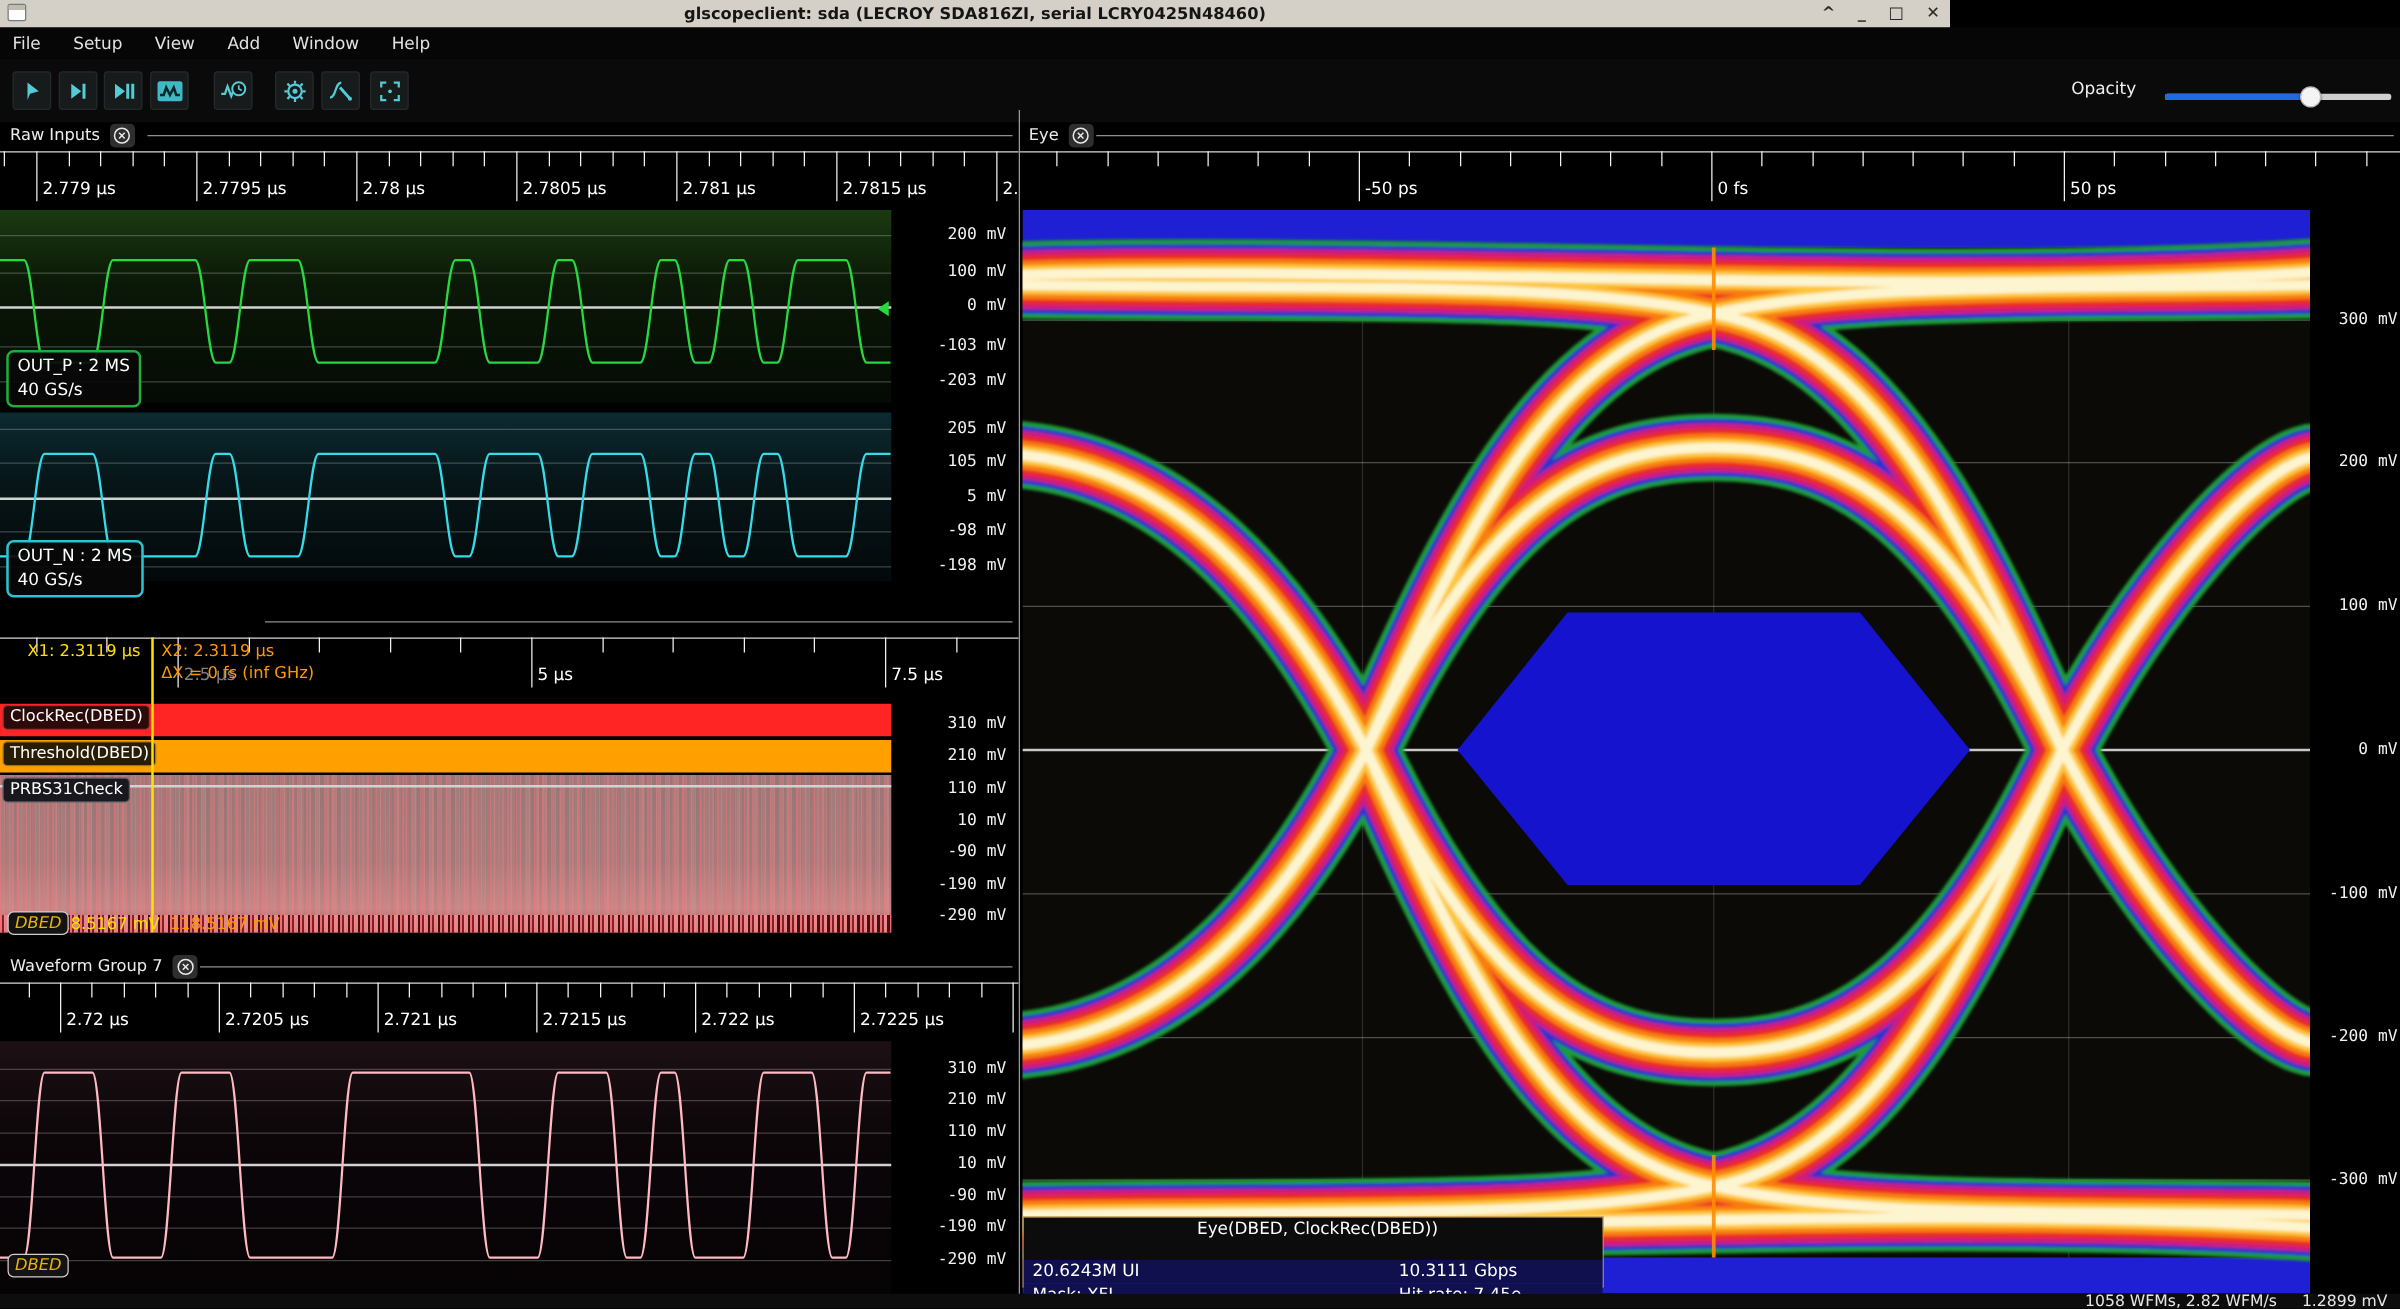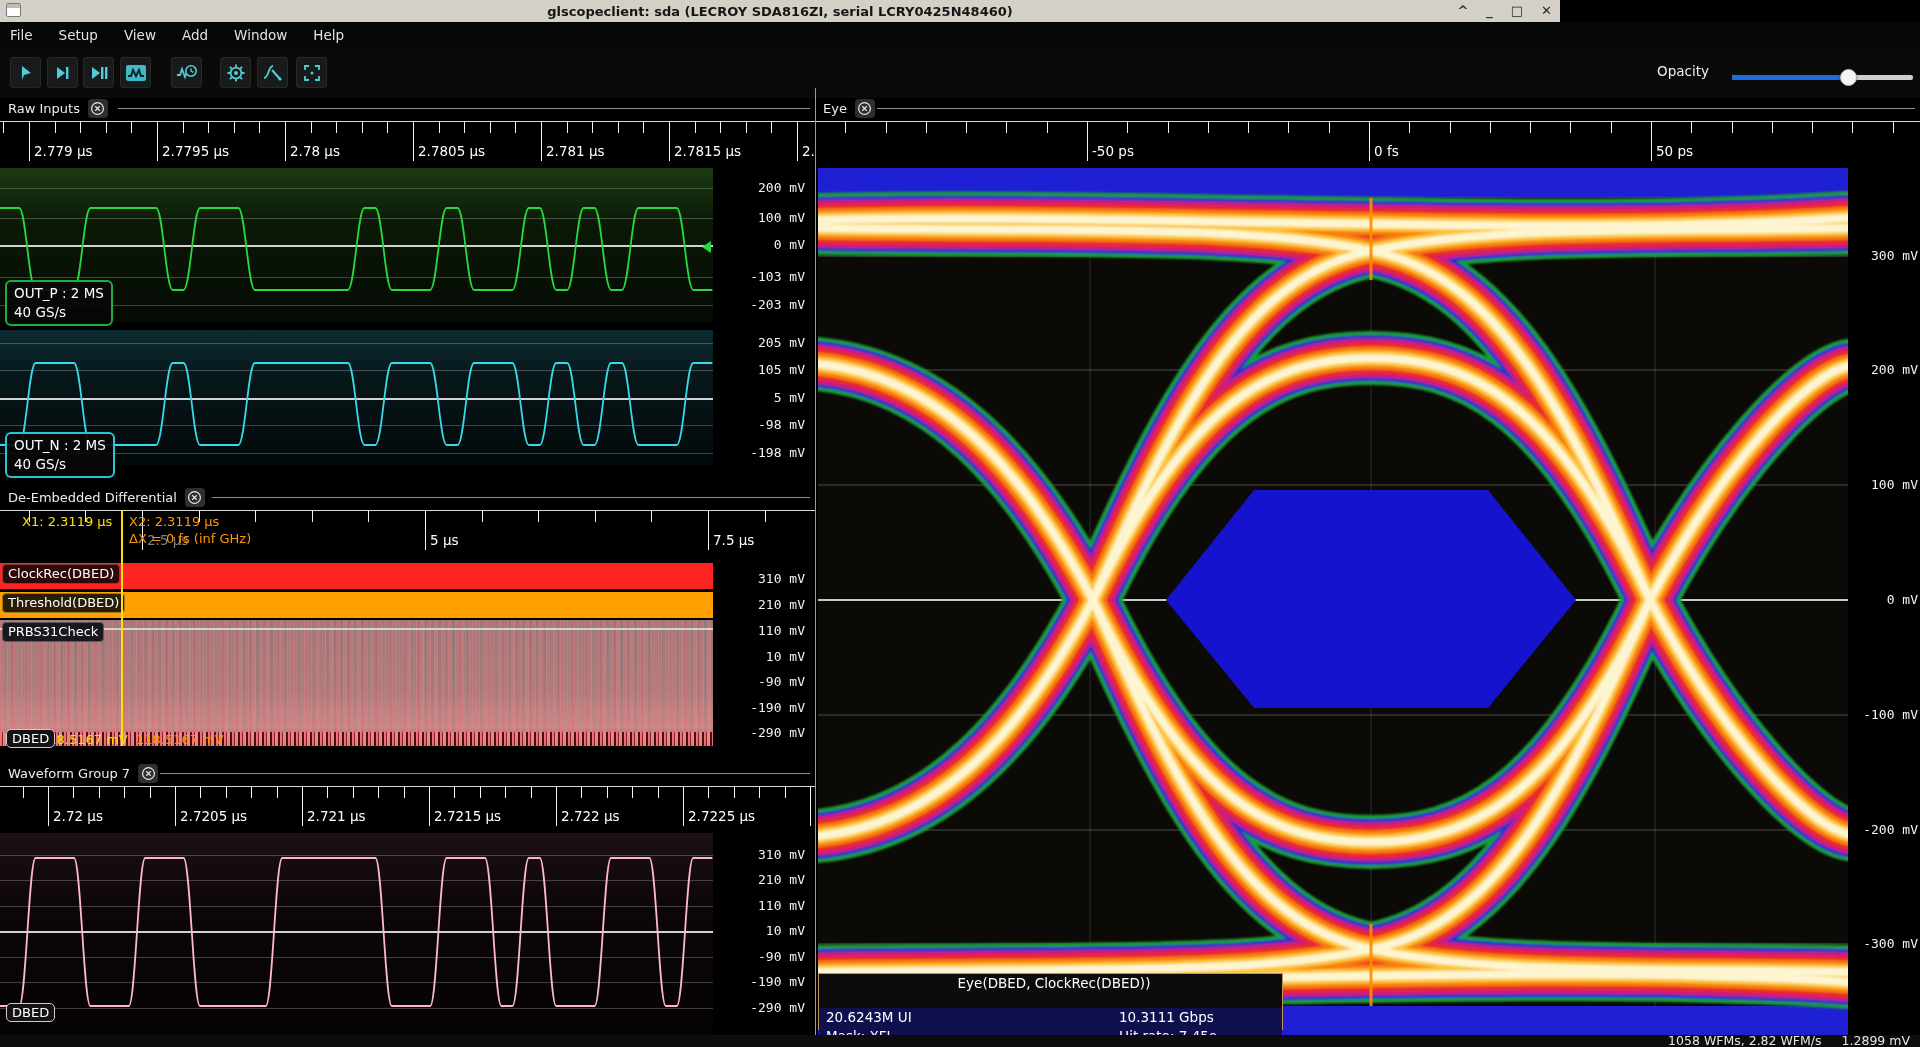--- a/index.html
+++ b/index.html
@@ -48,21 +48,21 @@
   .gridline.bright { height:2px; background:#d2d2d2; }
 
   .plot { position:absolute; }
   #plot-outp { background:linear-gradient(180deg,#1b3a11 0%,#0b1807 38%,#040a04 100%); }
   #plot-outn { background:linear-gradient(180deg,#0c2b31 0%,#071619 38%,#03090a 100%); }
   #plot-g7 { background:linear-gradient(180deg,#1c1014 0%,#0c0609 38%,#060305 100%); }
 
   .chan-box { position:absolute; background:rgba(8,8,8,.92); border-radius:6px; padding:2px 7px; color:#fff; font-size:13.5px; line-height:19px; z-index:12; white-space:nowrap; }
   #box-outp { border:2px solid #1fae3e; }
   #box-outn { border:2px solid #2cc3d4; }
-  .dbed-box { position:absolute; background:#131313; border:1.5px solid #d8c9cc; border-radius:5px; color:#ffffff; font-size:13px; padding:0 5px; line-height:17px; z-index:12; white-space:nowrap; }
+  .dbed-box { position:absolute; background:#131313; border:1.5px solid #d8c9cc; border-radius:5px; color:#eab308; font-size:13px; padding:0 5px; line-height:17px; z-index:12; white-space:nowrap;font-style:italic; }
 
   .trace-label { position:absolute; left:2px; height:20px; line-height:18px; color:#fff; font-size:13px; padding:0 5px; border-radius:4px; z-index:11; white-space:nowrap; }
   #lbl-clockrec { background:#2d0909; border:1.5px solid #8c3b34; }
   #lbl-threshold { background:#2a1d06; border:1.5px solid #a1781e; }
   #lbl-prbs { background:#18181e; border:1.5px solid #5a5a62; }
 
   .band { position:absolute; left:0; width:713px; z-index:5; }
   #pink-fibers { position:absolute; z-index:3;
     background:
       repeating-linear-gradient(90deg, rgba(255,145,150,.50) 0 1px, rgba(255,210,210,.26) 1px 3px, rgba(255,160,160,.46) 3px 4px, rgba(255,220,220,.20) 4px 7px),
@@ -200,29 +200,20 @@
       <div class="chan-box" id="box-outp" style="left:5px;top:182px">
         <div>OUT_P : 2 MS</div>
         <div>40 GS/s</div>
       </div>
       <div class="chan-box" id="box-outn" style="left:5px;top:334px">
         <div>OUT_N : 2 MS</div>
         <div>40 GS/s</div>
       </div>
       <div class="marker" style="left:702px;top:143px;border-top:6px solid transparent;border-bottom:6px solid transparent;border-right:9px solid #27d83f"></div>
 
-      <div class="panel-header" style="left:0;top:389px;width:815px">
-        <span class="panel-title">De-Embedded Differential</span>
-        <span class="close-btn">
-          <svg width="15" height="15" viewBox="0 0 16 16">
-              <circle cx="8" cy="8" r="6.3" stroke="#e8e8e8" stroke-width="1.3" fill="none"></circle>
-              <path d="M5.6 5.6 L10.4 10.4 M10.4 5.6 L5.6 10.4" stroke="#e8e8e8" stroke-width="1.3"></path>
-            </svg>
-        </span>
-      </div>
       <div class="hrule" style="left:212px;top:399px;width:598px"></div>
 
       <div class="band" style="top:465px;height:26px;background:#ff2525"></div>
       <div class="band" style="top:494px;height:26px;background:#ffa000"></div>
       <div id="pink-fibers" style="left:0;top:522px;width:713px;height:126px"></div>
       <div id="pink-noise" style="left:0;top:634px;width:713px;height:14px"></div>
       <div class="gridline bright" style="left:0;top:530px;width:713px;z-index:6"></div>
 
       <div class="trace-label" id="lbl-clockrec" style="top:466px">ClockRec(DBED)</div>
       <div class="trace-label" id="lbl-threshold" style="top:495px">Threshold(DBED)</div>

